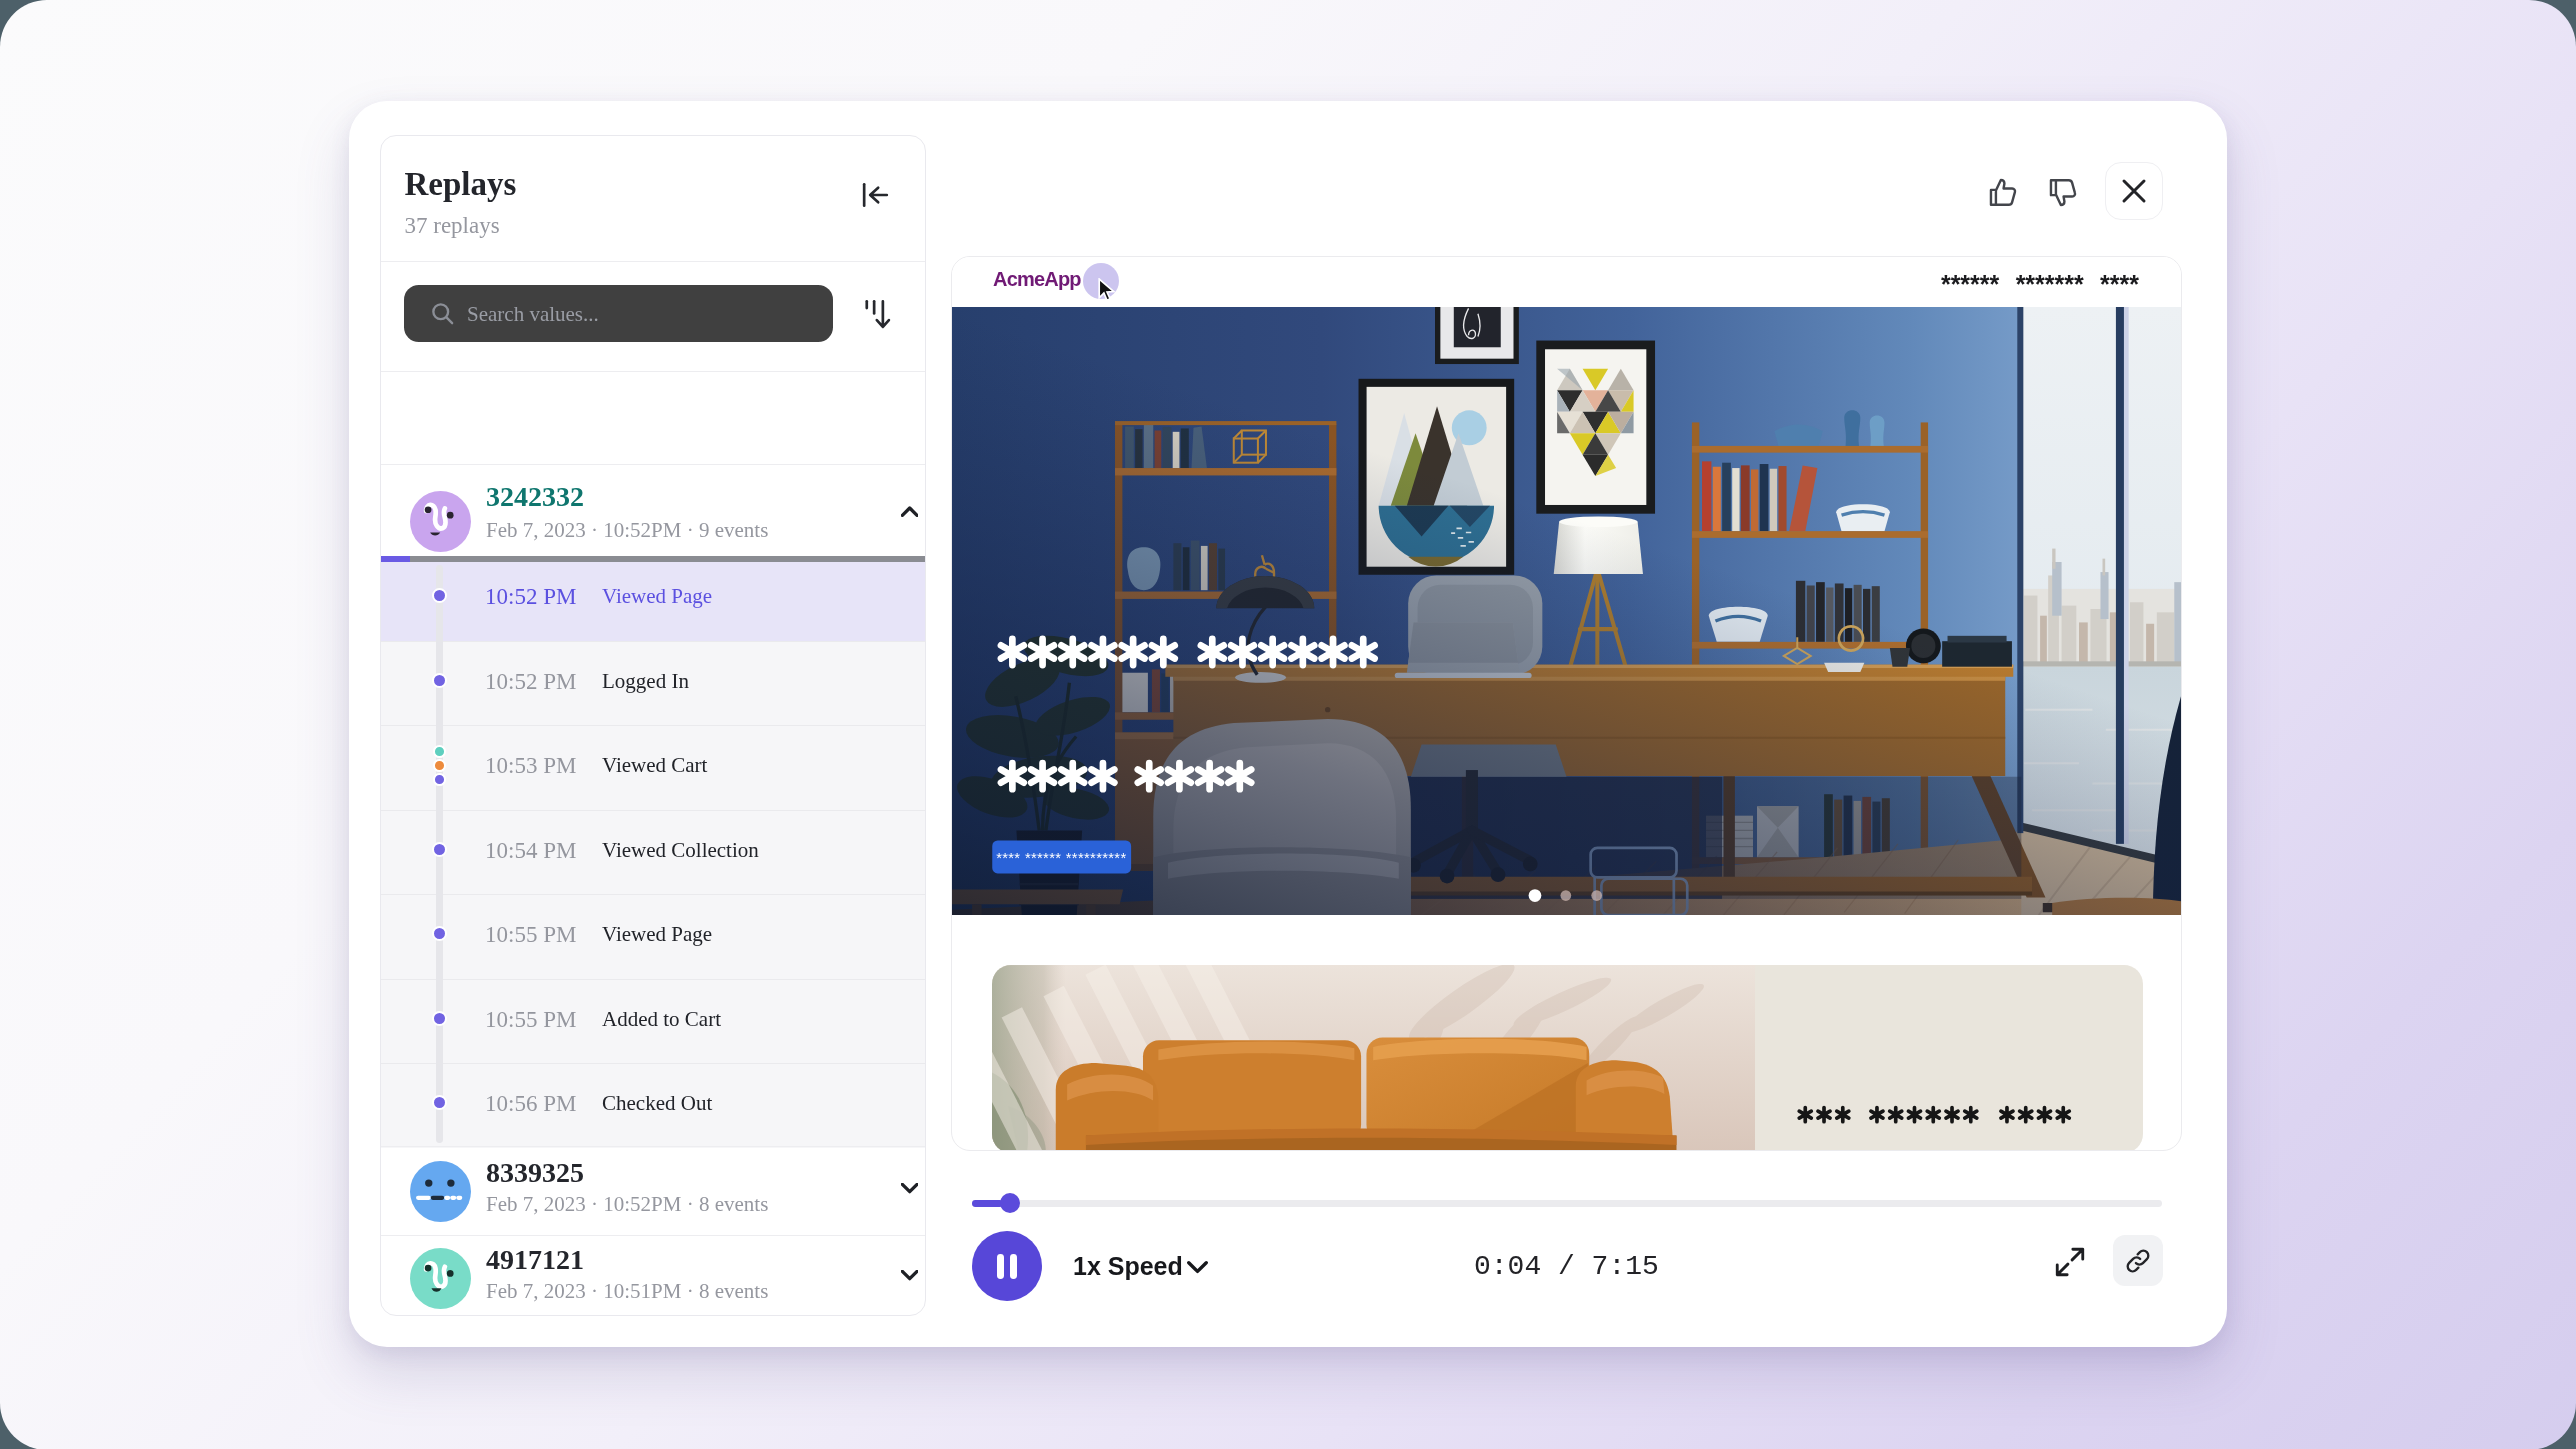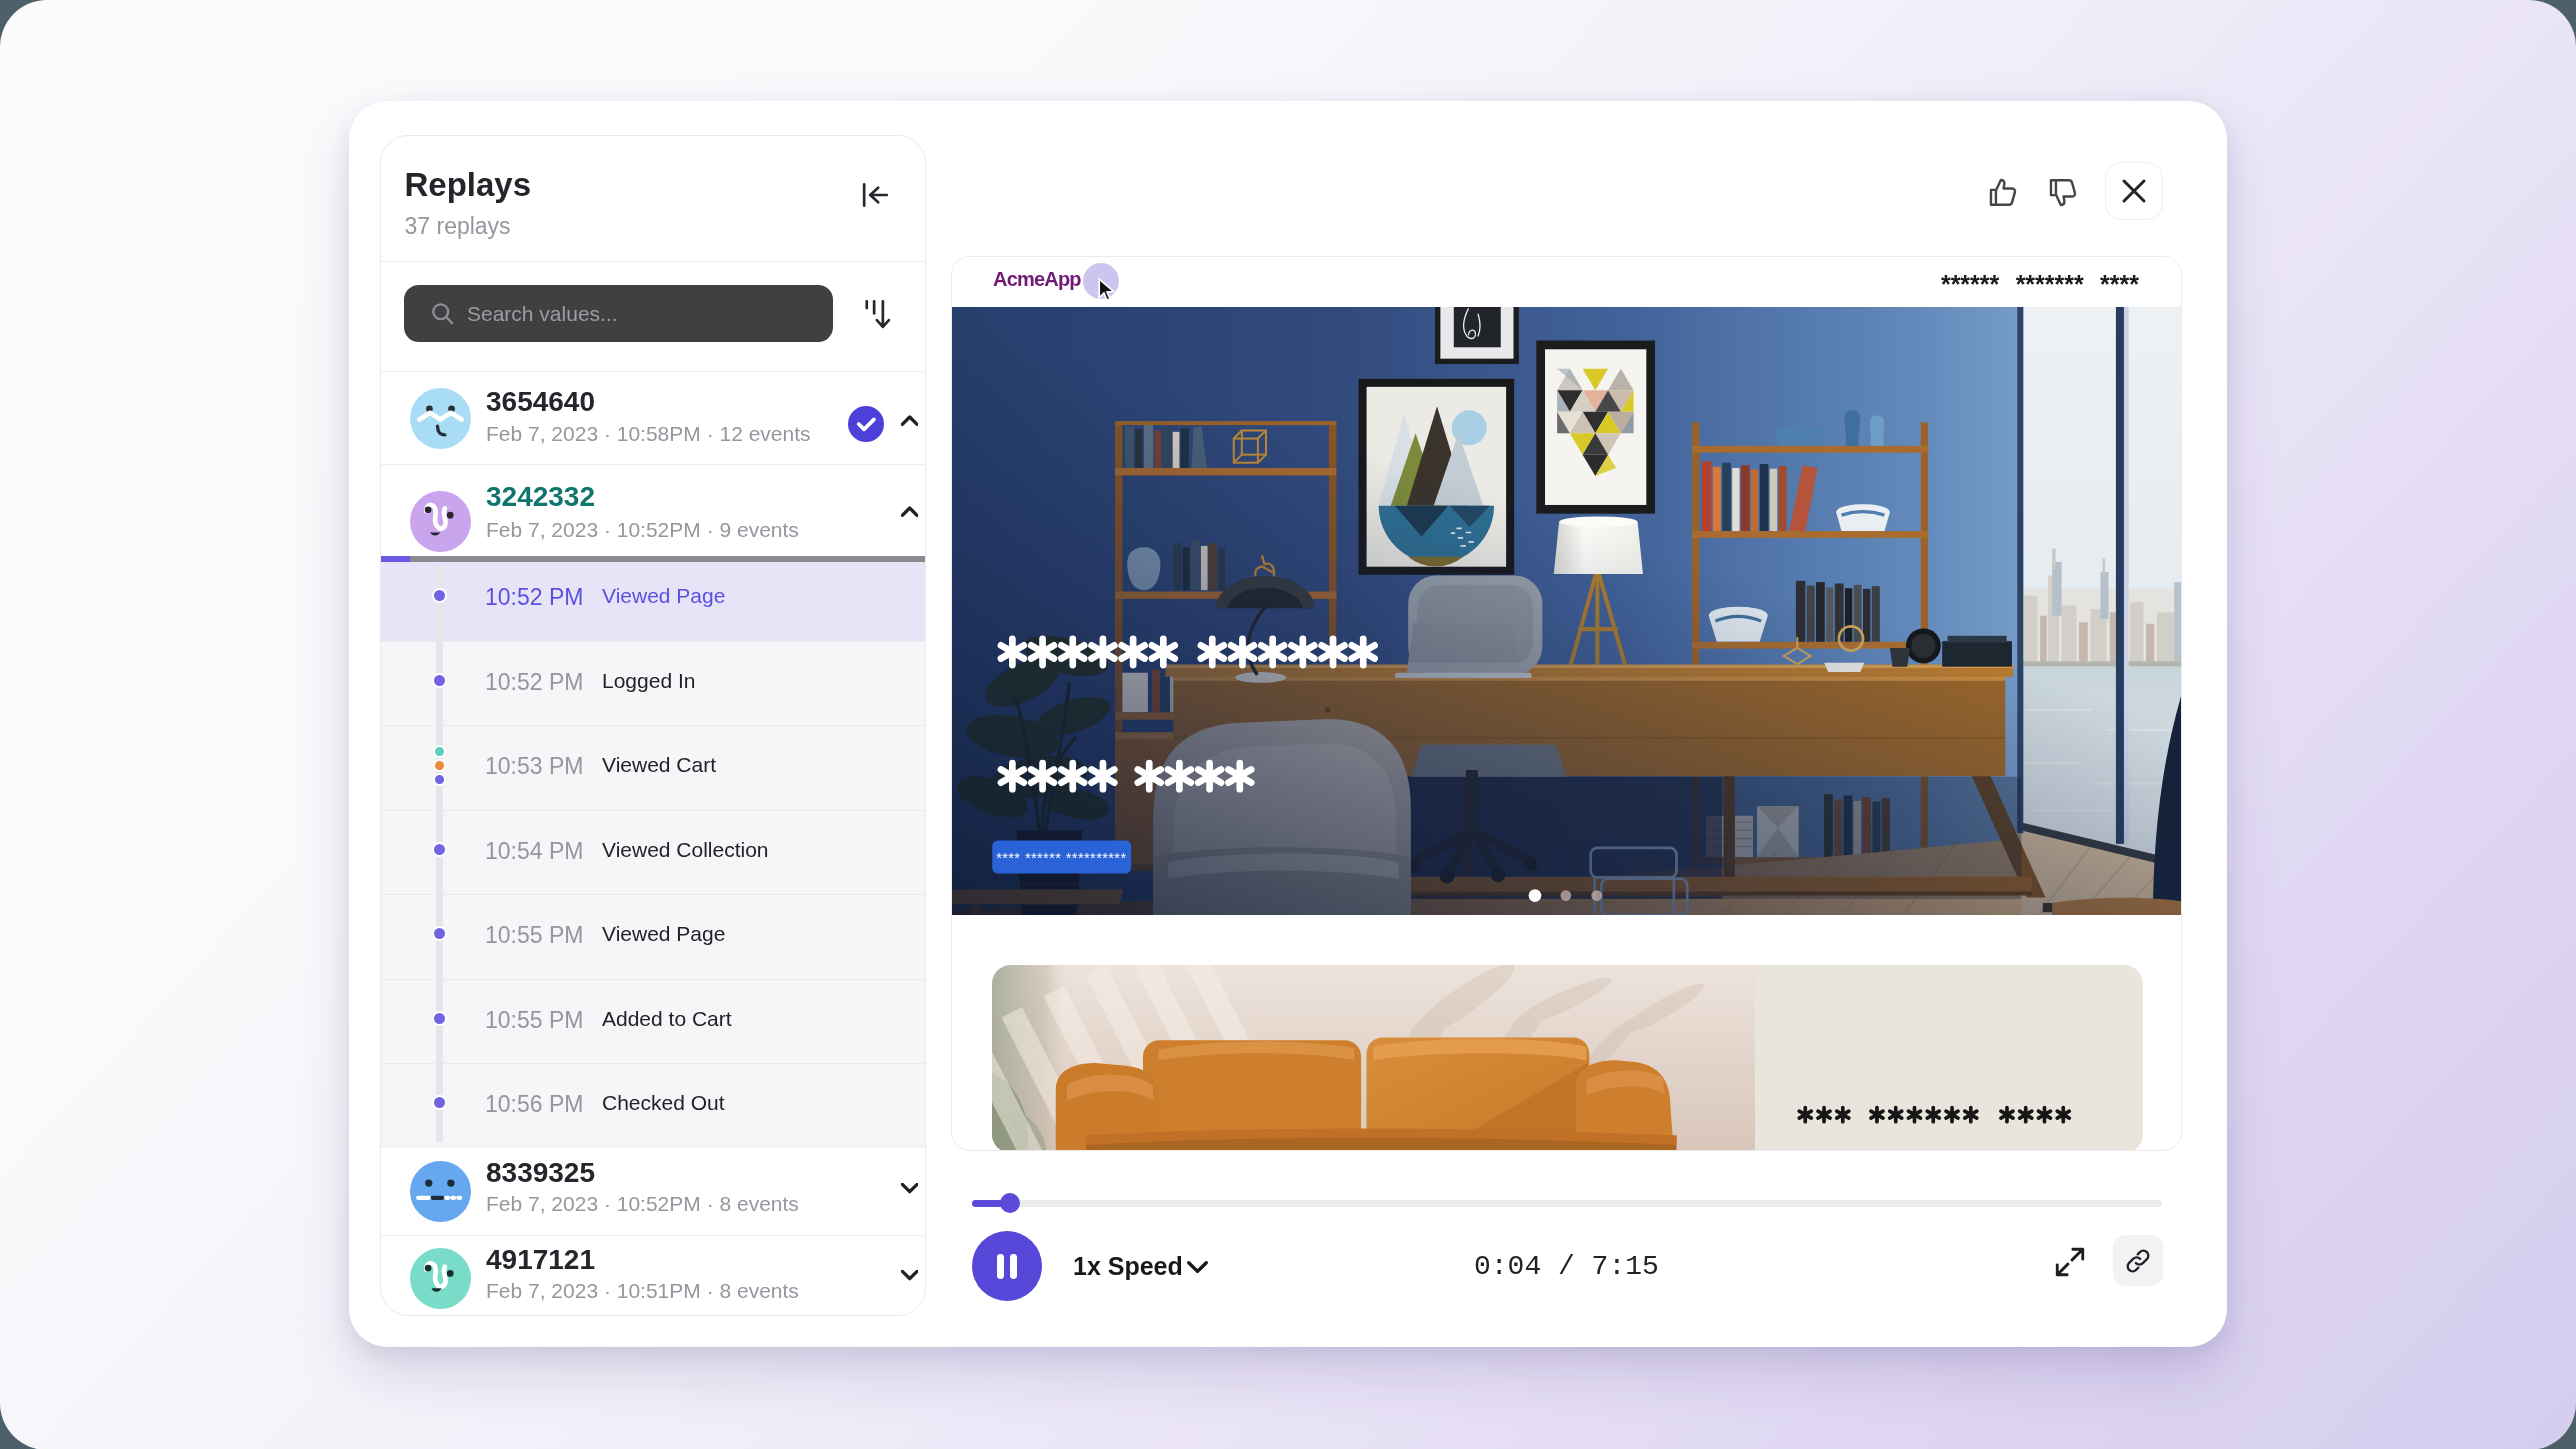--- a/index.html
+++ b/index.html
@@ -15,21 +15,21 @@
     background:linear-gradient(133deg,#fbfbfc 0%,#f9f8fb 30%,#f2eff9 50%,#e8e2f6 68%,#dcd4f1 85%,#d5cdee 100%);
   }
   .card {
     position:absolute; left:349px; top:101px; width:1878px; height:1246px;
     background:#ffffff; border-radius:38px;
     box-shadow:0 27px 54px rgba(90,80,140,0.18), 0 6.7px 20px rgba(90,80,140,0.10);
   }
   
   .panel {
     position:absolute; left:31px; top:34px; width:546px; height:1181px;
-    background:#fff; border:1.3px solid #e9e9ee; border-radius:28px; overflow:hidden;
+    background:#fff; border:1.3px solid #e9e9ee; border-radius:16px; overflow:hidden;font-family:Liberation Serif, serif;
   }
   .p-title { position:absolute; left:23.5px; top:29.5px; font-size:33px; font-weight:bold; color:#23252b; letter-spacing:0px; }
   .p-sub   { position:absolute; left:23.5px; top:77px; font-size:23px; color:#95979f; }
   .collapse-ic { position:absolute; left:481px; top:47px; }
   .divider { position:absolute; left:0; height:1.3px; background:#ededf0; width:100%; }
   .search-box {
     position:absolute; left:23px; top:149px; width:429px; height:57px;
     background:#404040; border-radius:14.8px;
   }
   .search-ph { position:absolute; left:63px; top:17.4px; font-size:21px; color:#9a9da5; }
@@ -99,38 +99,20 @@
       </svg>
       <div class="search-ph">Search values...</div>
     </div>
     <svg class="sort-ic" width="27" height="29.5" viewBox="0 0 40 44">
       <path d="M4 2 V12" stroke="#26282d" stroke-width="4" stroke-linecap="round"></path>
       <path d="M15 2 V20" stroke="#26282d" stroke-width="4" stroke-linecap="round"></path>
       <path d="M28 2 V40 M28 40 L19 30 M28 40 L37 30" stroke="#26282d" stroke-width="4" stroke-linecap="round" stroke-linejoin="round" fill="none"></path>
     </svg>
     <div class="divider" style="top:235px"></div>
 
-    <div class="sessionrow" style="top:235px;height:93px">
-      <svg class="av" style="top:17px" viewBox="0 0 91 91">
-        <circle cx="45.5" cy="45.5" r="45.5" fill="#a9dcf5"></circle>
-        <circle cx="29" cy="31" r="5" fill="#23313a"></circle>
-        <circle cx="62" cy="31" r="5" fill="#23313a"></circle>
-        <path d="M14 47 L30 37 L45 47 L61 37 L77 47" stroke="#fff" stroke-width="7" fill="none" stroke-linecap="round" stroke-linejoin="round"></path>
-        <path d="M41 57 C41 66 46 70 52 70" stroke="#23313a" stroke-width="5" fill="none" stroke-linecap="round"></path>
-      </svg>
-      <div class="sid" style="top:14.8px">3654640</div>
-      <div class="ssub" style="top:51px">Feb 7, 2023 · 10:58PM · 12 events</div>
-      <svg class="checkc" style="top:35px" width="36" height="36" viewBox="0 0 54 54">
-        <circle cx="27" cy="27" r="27" fill="#4c40d8"></circle>
-        <path d="M16 27 L24 35 L39 20" stroke="#fff" stroke-width="5.5" fill="none" stroke-linecap="round" stroke-linejoin="round"></path>
-      </svg>
-      <svg class="chev" style="top:44px" width="17.4" height="10.7" viewBox="0 0 26 16">
-        <path d="M2 14 L13 3 L24 14" stroke="#1f2126" stroke-width="5" fill="none" stroke-linecap="round" stroke-linejoin="round"></path>
-      </svg>
-    </div>
     <div class="divider" style="top:328px"></div>
 
     <div class="sessionrow" style="top:328px;height:92px">
       <svg class="av" style="top:27px" viewBox="0 0 91 91">
         <circle cx="45.5" cy="45.5" r="45.5" fill="#c9a5ee"></circle>
         <path d="M24 30 C24 18 36 18 38 28 C40 38 34 44 40 52 C45 59 53 56 53 47 C53 38 48 34 52 26" stroke="#fff" stroke-width="7" fill="none" stroke-linecap="round"></path>
         <circle cx="27" cy="28" r="5" fill="#2a2430"></circle>
         <circle cx="60" cy="36" r="5" fill="#2a2430"></circle>
         <path d="M30 62 C33 68 42 68 45 62 Z" fill="#2a2430"></path>
       </svg>

